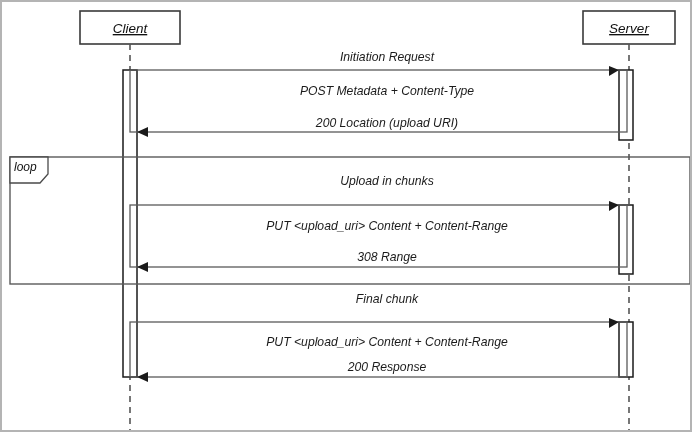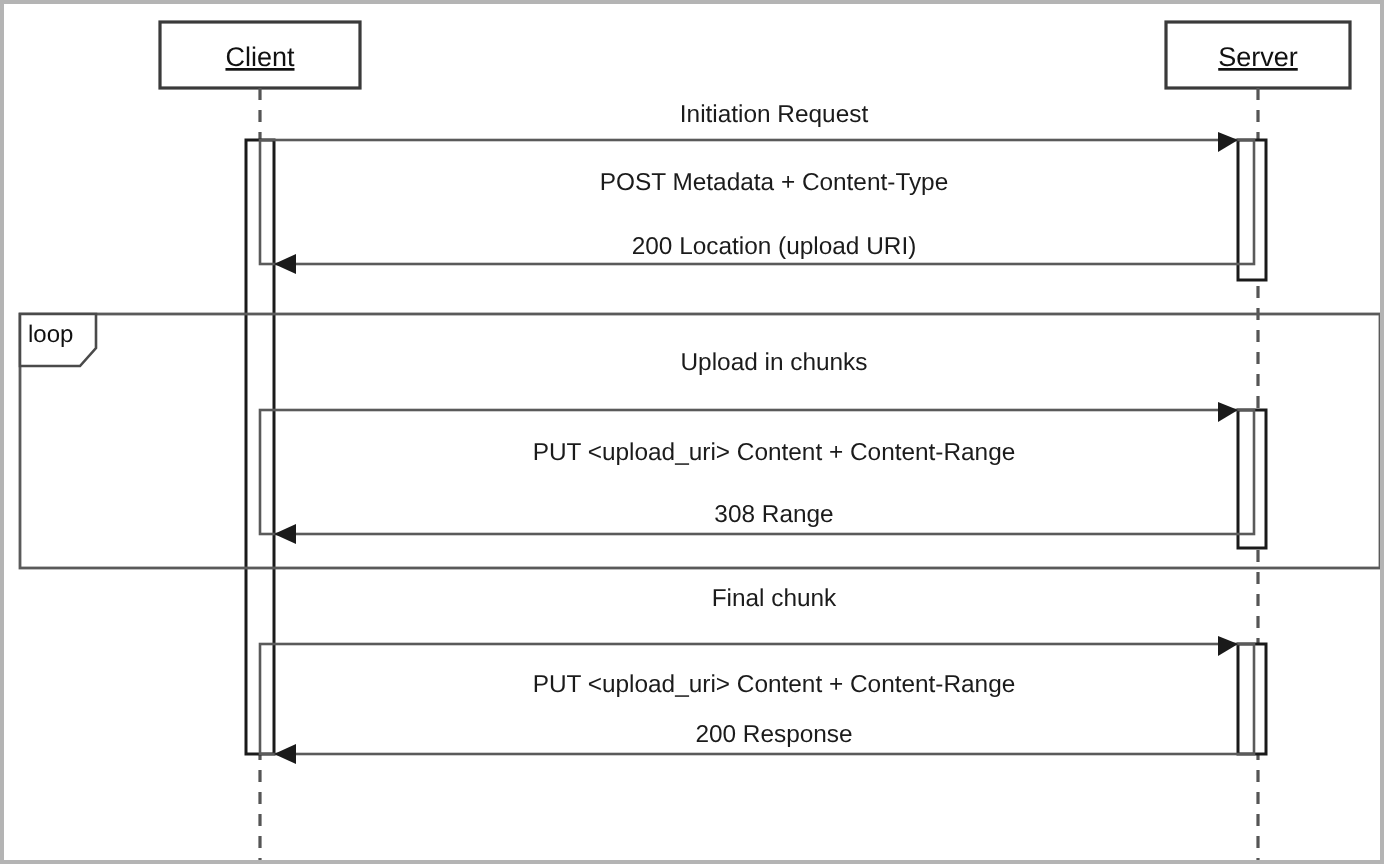--- a/index.html
+++ b/index.html
@@ -9,20 +9,21 @@
   }
   #canvas {
     position: relative;
     width: 692px;
     height: 432px;
     background: #ffffff;
     box-sizing: border-box;
     border: 2px solid #b4b4b4;
     overflow: hidden;
     font-family: "Liberation Sans", sans-serif;
+    font-style: italic;
   }
   svg#diagram {
     position: absolute;
     left: 0;
     top: 0;
     width: 692px;
     height: 432px;
     display: block;
   }
   .actor-box {

